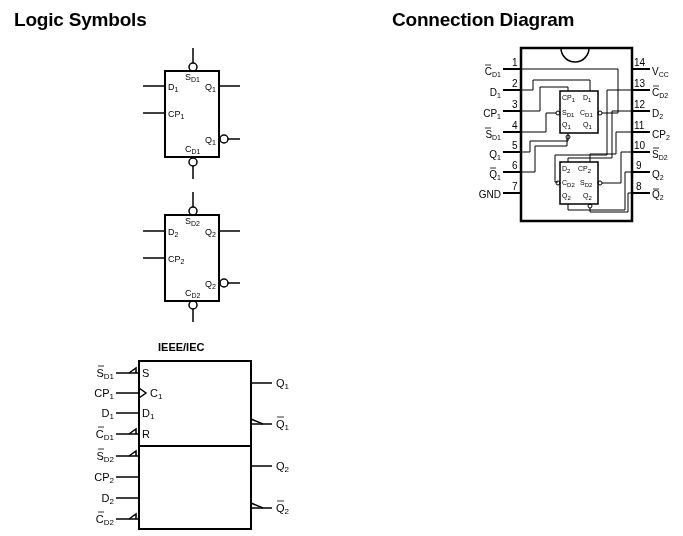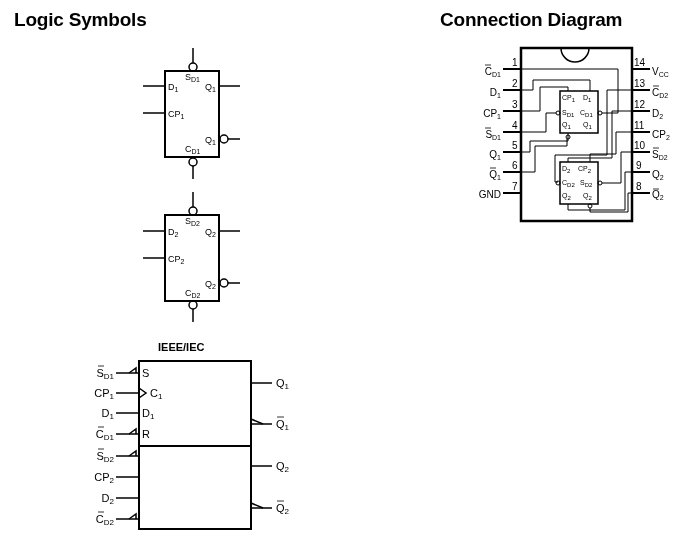--- a/index.html
+++ b/index.html
@@ -1,20 +1,20 @@
 <!DOCTYPE html>
 <html><head>
 <meta charset="utf-8">
 <style>
   html, body { margin: 0; padding: 0; background: #ffffff; }
   body { width: 683px; height: 536px; position: relative; overflow: hidden;
          font-family: "Liberation Sans", sans-serif; color: #000; }
   .heading { position: absolute; font-weight: bold; font-size: 19px; letter-spacing: -0.2px; }
   #h-logic { left: 14px; top: 9px; }
-  #h-conn { left: 392px; top: 9px; margin-left: 48px; }
+  #h-conn { left: 392px; top: 9px; }
   svg { position: absolute; left: 0; top: 0; }
   svg text { font-family: "Liberation Sans", sans-serif; fill: #000; }
   .lbl { font-size: 9px; }
   .sub { font-size: 7px; }
   .pin { font-size: 10px; }
   .iec { font-size: 11px; }
   .iecsub { font-size: 8px; }
   .ttl { font-size: 11px; font-weight: bold; }
 </style>
 </head>

